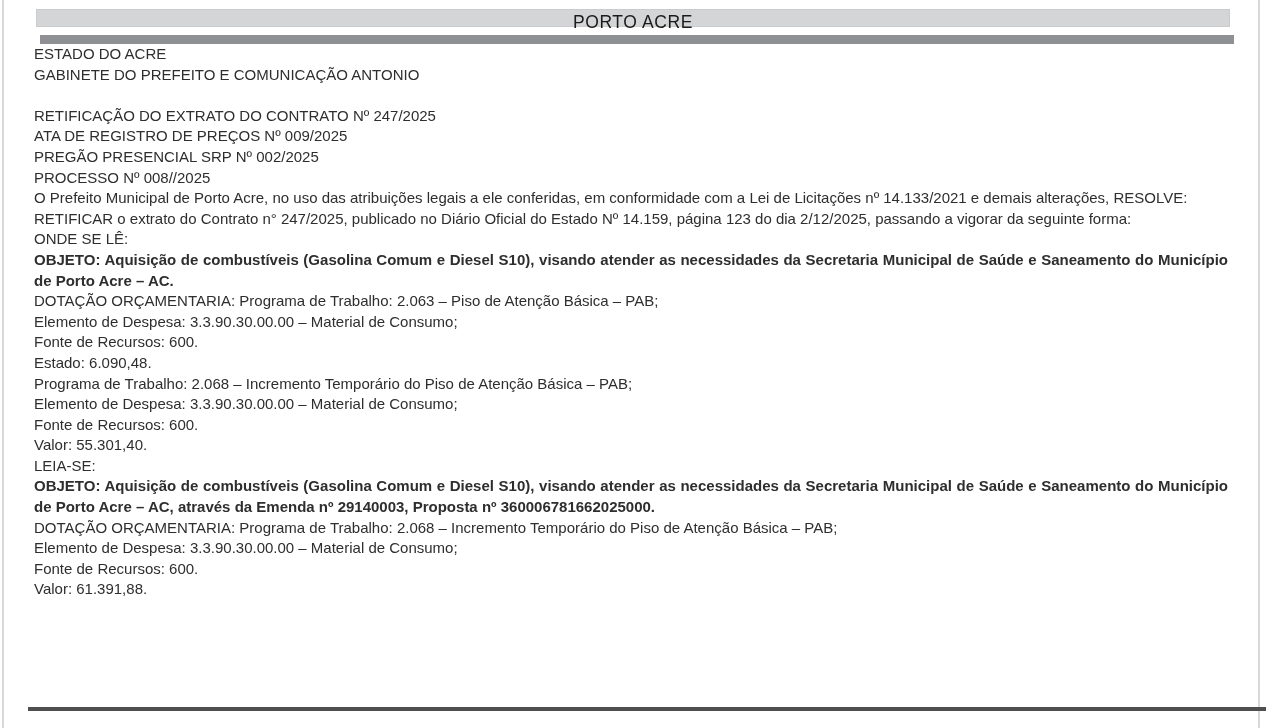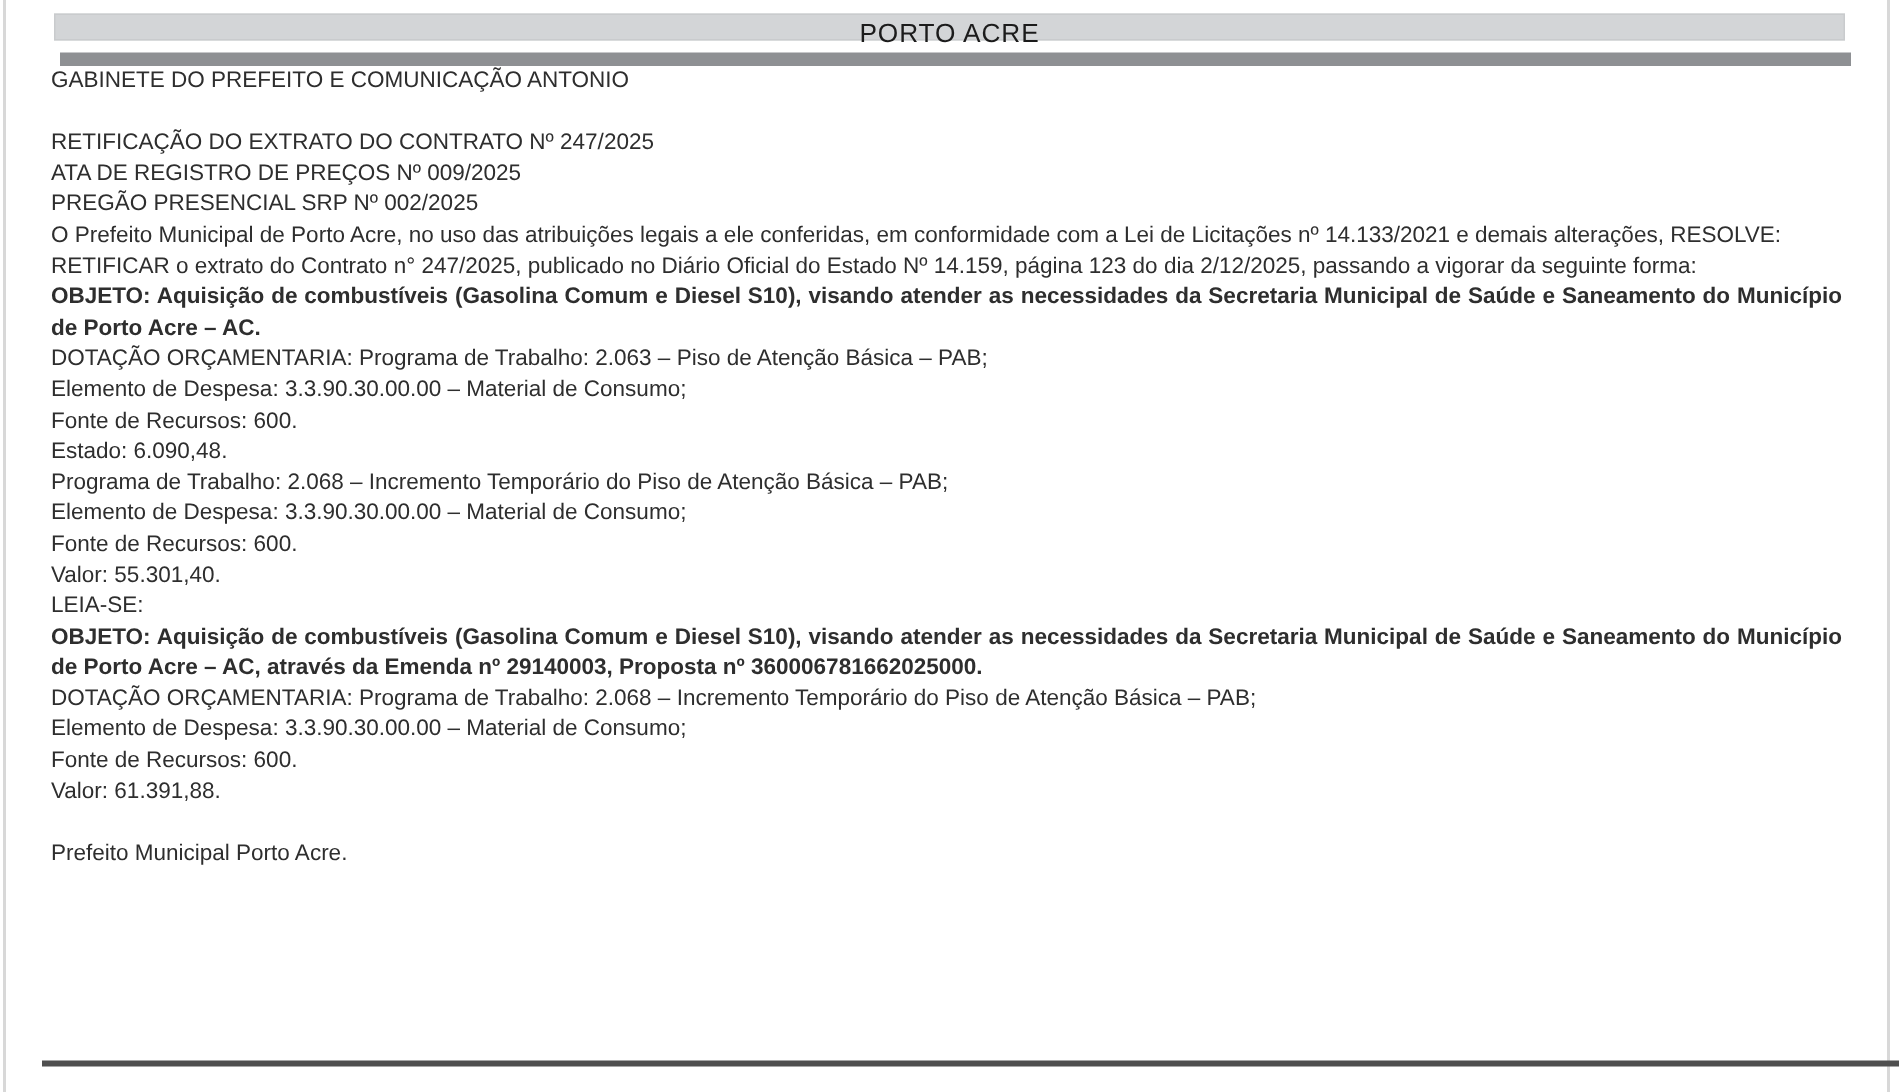--- a/index.html
+++ b/index.html
@@ -83,44 +83,46 @@
 
 <div class="page-edge left"></div>
 <div class="page-edge right"></div>
 
 <div class="section-header">
   <span class="title">PORTO ACRE</span>
   <div class="shadow-bar"></div>
 </div>
 
 <div class="content">
+  <p>ESTADO DO ACRE</p>
   <p>GABINETE DO PREFEITO E COMUNICAÇÃO ANTONIO</p>
 
   <div class="gap"></div>
 
   <p>RETIFICAÇÃO DO EXTRATO DO CONTRATO Nº 247/2025</p>
   <p>ATA DE REGISTRO DE PREÇOS Nº 009/2025</p>
   <p>PREGÃO PRESENCIAL SRP Nº 002/2025</p>
+  <p>PROCESSO Nº 008//2025</p>
 
   <p>O Prefeito Municipal de Porto Acre, no uso das atribuições legais a ele conferidas, em conformidade com a Lei de Licitações nº 14.133/2021 e demais alterações, RESOLVE:</p>
   <p>RETIFICAR o extrato do Contrato n° 247/2025, publicado no Diário Oficial do Estado Nº 14.159, página 123 do dia 2/12/2025, passando a vigorar da seguinte forma:</p>
+  <p>ONDE SE LÊ:</p>
   <p class="justify">OBJETO: Aquisição de combustíveis (Gasolina Comum e Diesel S10), visando atender as necessidades da Secretaria Municipal de Saúde e Saneamento do Município de Porto Acre – AC.</p>
   <p>DOTAÇÃO ORÇAMENTARIA: Programa de Trabalho: 2.063 – Piso de Atenção Básica – PAB;</p>
   <p>Elemento de Despesa: 3.3.90.30.00.00 – Material de Consumo;</p>
   <p>Fonte de Recursos: 600.</p>
   <p>Estado: 6.090,48.</p>
   <p>Programa de Trabalho: 2.068 – Incremento Temporário do Piso de Atenção Básica – PAB;</p>
   <p>Elemento de Despesa: 3.3.90.30.00.00 – Material de Consumo;</p>
   <p>Fonte de Recursos: 600.</p>
   <p>Valor: 55.301,40.</p>
   <p>LEIA-SE:</p>
   <p class="justify">OBJETO: Aquisição de combustíveis (Gasolina Comum e Diesel S10), visando atender as necessidades da Secretaria Municipal de Saúde e Saneamento do Município de Porto Acre – AC, através da Emenda nº 29140003, Proposta nº 360006781662025000.</p>
   <p>DOTAÇÃO ORÇAMENTARIA: Programa de Trabalho: 2.068 – Incremento Temporário do Piso de Atenção Básica – PAB;</p>
   <p>Elemento de Despesa: 3.3.90.30.00.00 – Material de Consumo;</p>
   <p>Fonte de Recursos: 600.</p>
   <p>Valor: 61.391,88.</p>
 
   <div class="gap"></div>
 
-  <p>Prefeito Municipal Porto Acre.</p>
 </div>
 
 <div class="bottom-rule"></div>
 
 </body></html>

